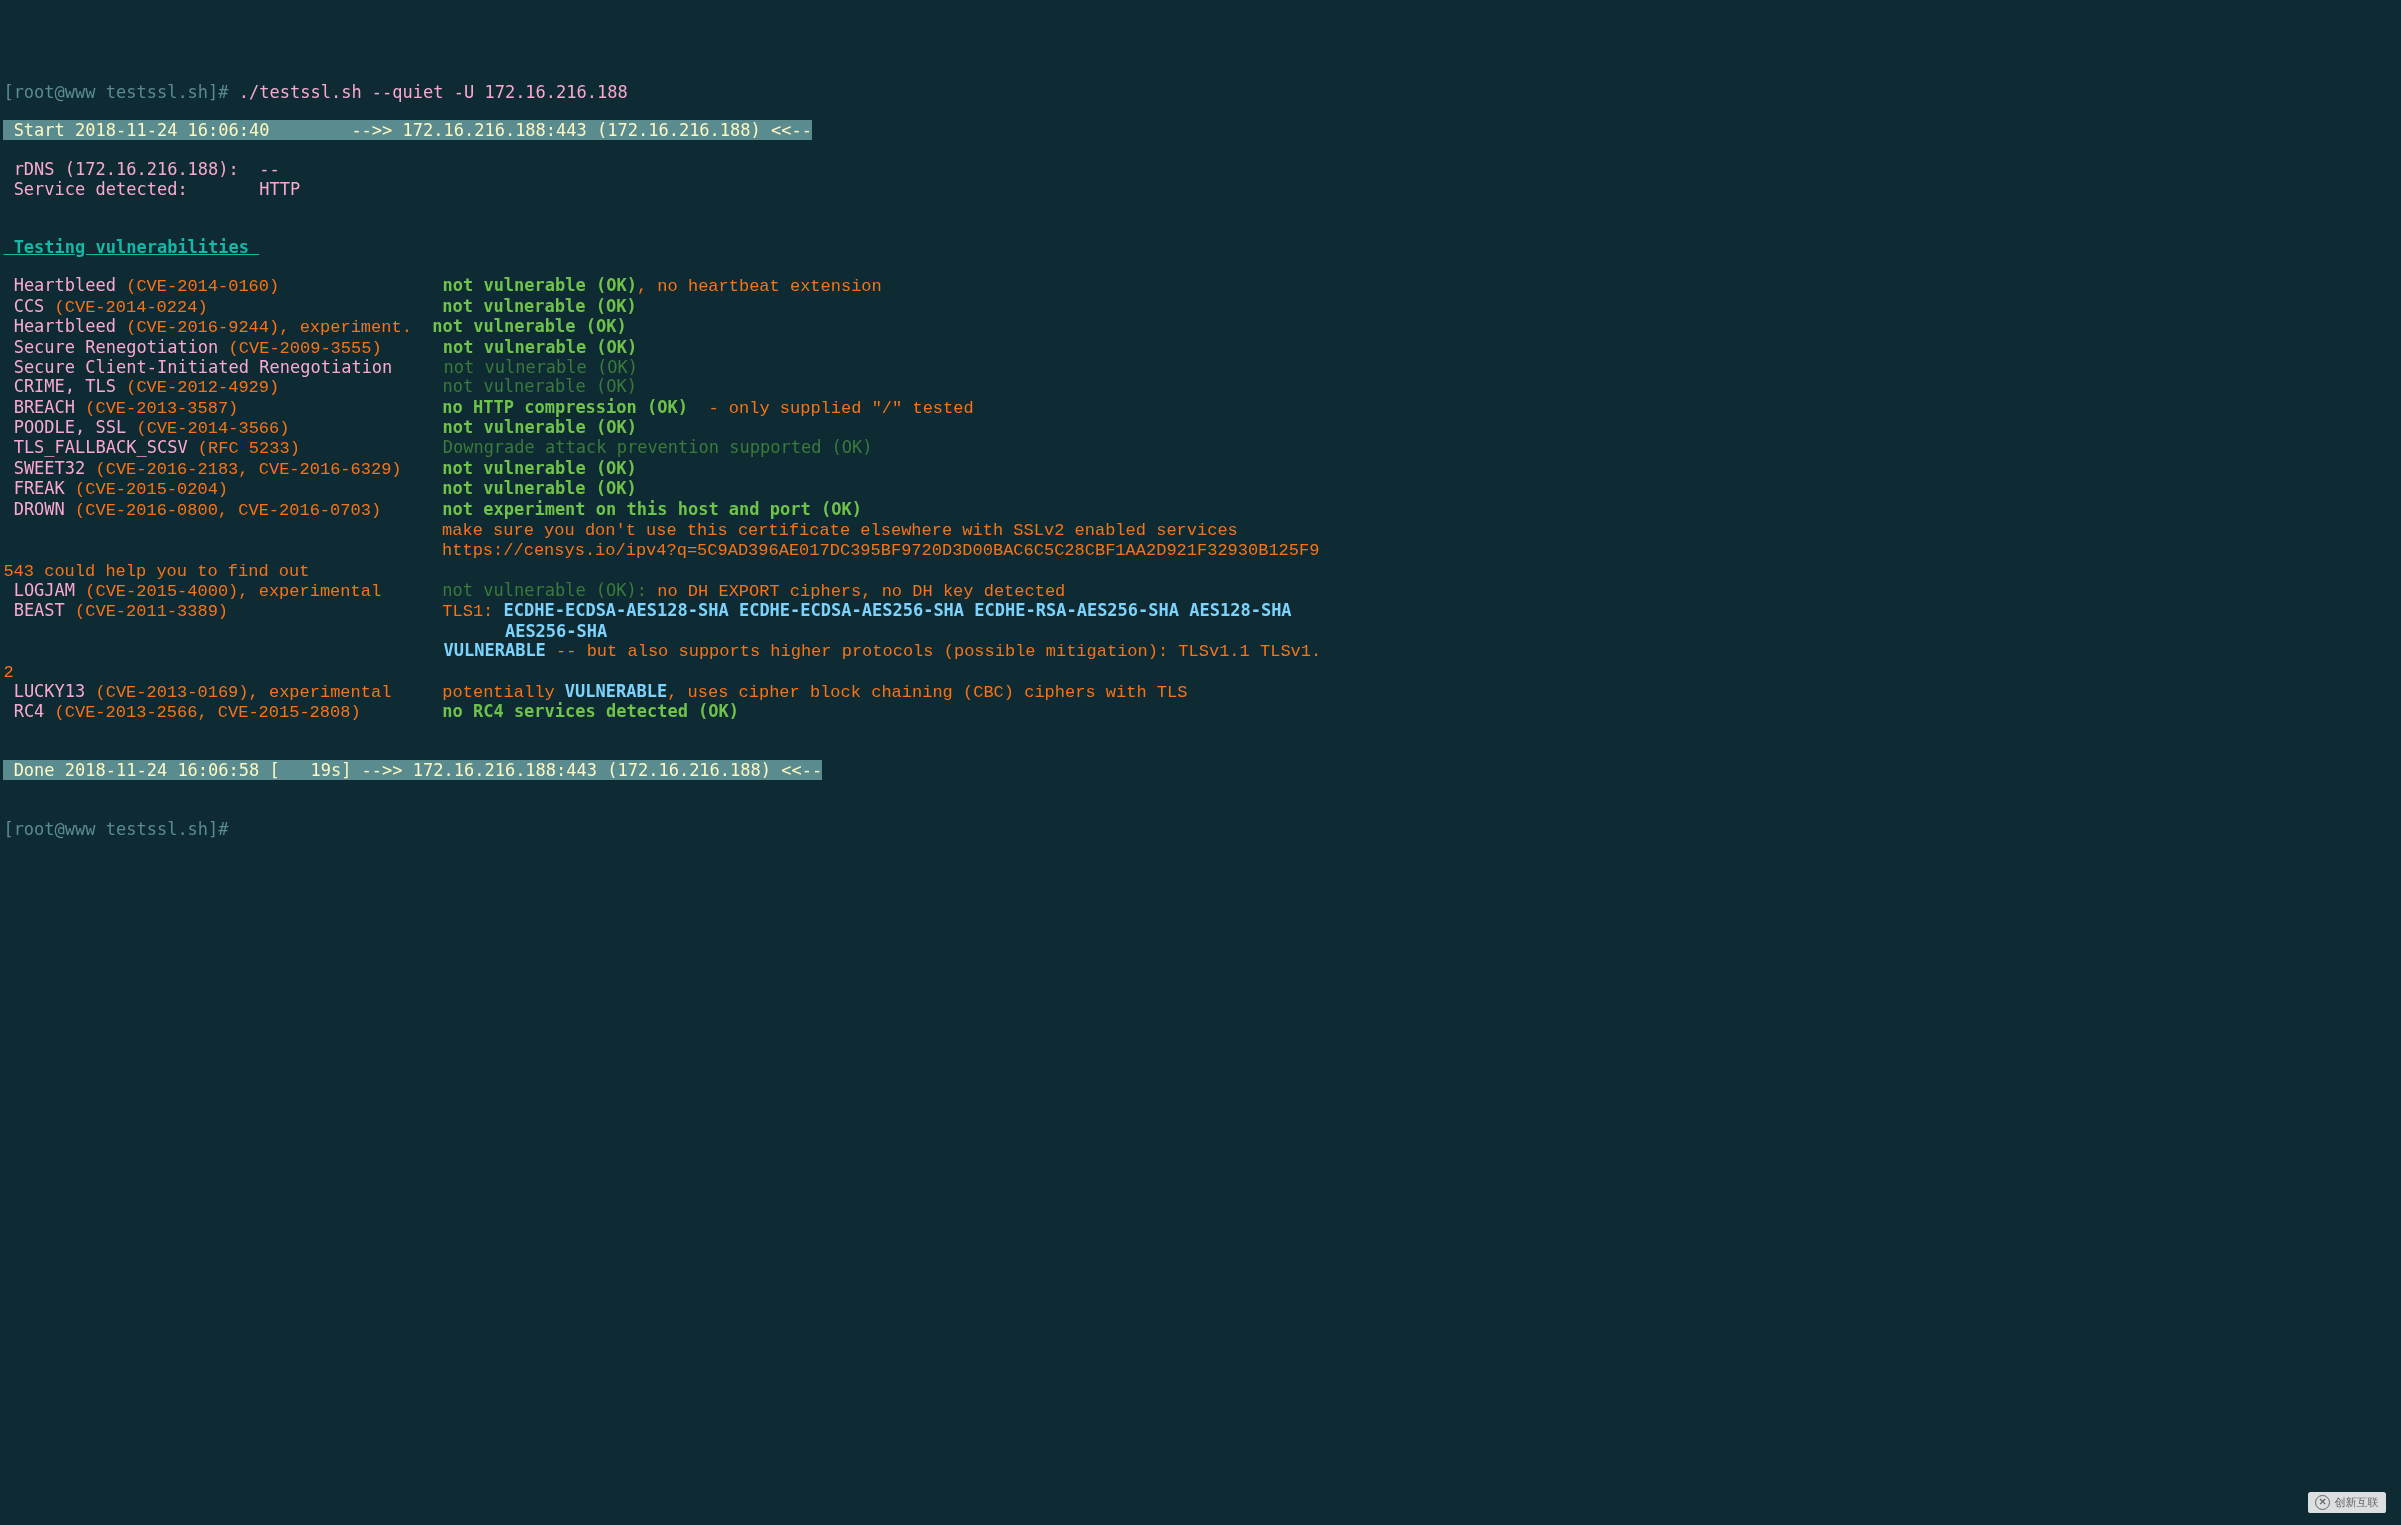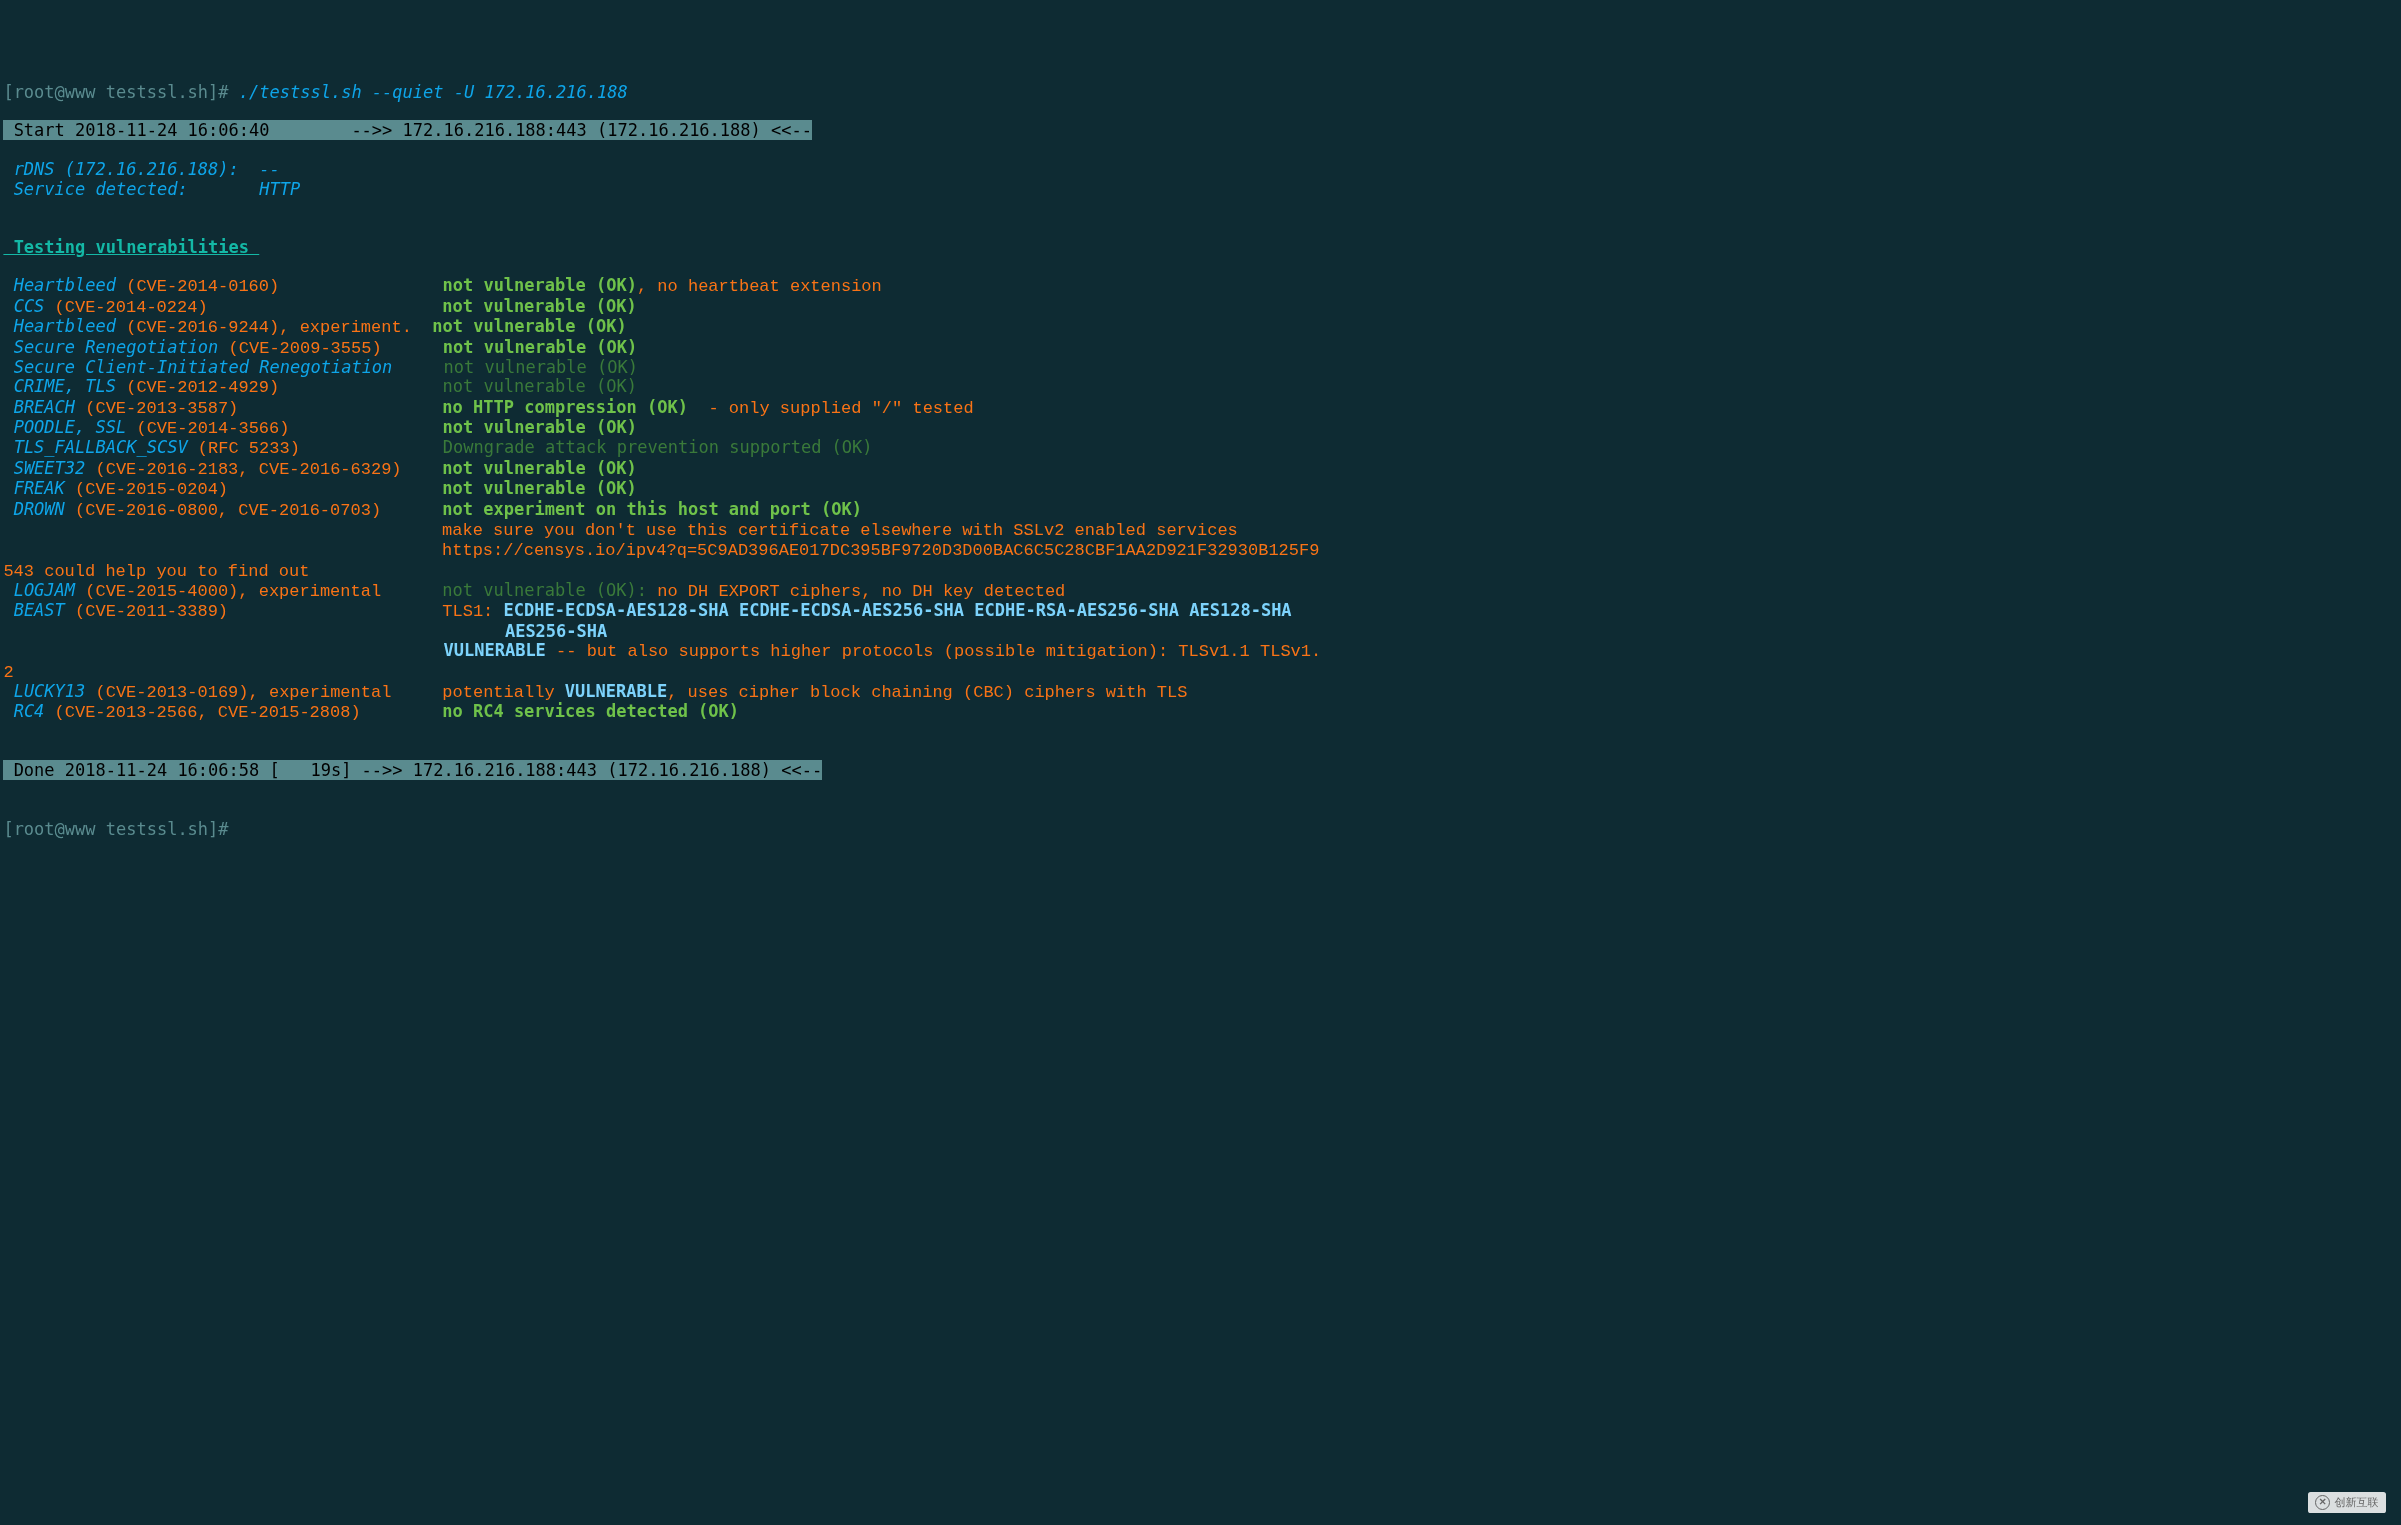--- a/index.html
+++ b/index.html
@@ -8,29 +8,29 @@
     color: #5a8b8f;
     font-family: "Menlo", "Consolas", "DejaVu Sans Mono", monospace;
     font-size: 17px;
     line-height: 1.14;
     padding: 5.2px 3.4px;
     white-space: pre;
     overflow-x: hidden;
     width: 2401px;
     height: 1525px;
   }
-  .white { color: #0ea5e9; font-style: italic; }
+  .white { color: #f9a8d4; }
   .cyan { color: #5a8b8f; }
   .green-bold { color: #6fc24a; font-weight: bold; }
   .dark-green { color: #3a7a3a; }
   .yellow-bold { color: #7dd3fc; font-weight: bold; }
   .grey { color: #f97316; font-family: Liberation Mono, monospace; }
   .banner {
     background: #5a8b8f;
-    color: #000000;
+    color: #fef9c3;
   }
   .underline {
     text-decoration: underline;
     color: #14b8a6;
     font-weight: bold;
   }
   .watermark {
     position: fixed;
     right: 15.5px;
     bottom: 12px;

